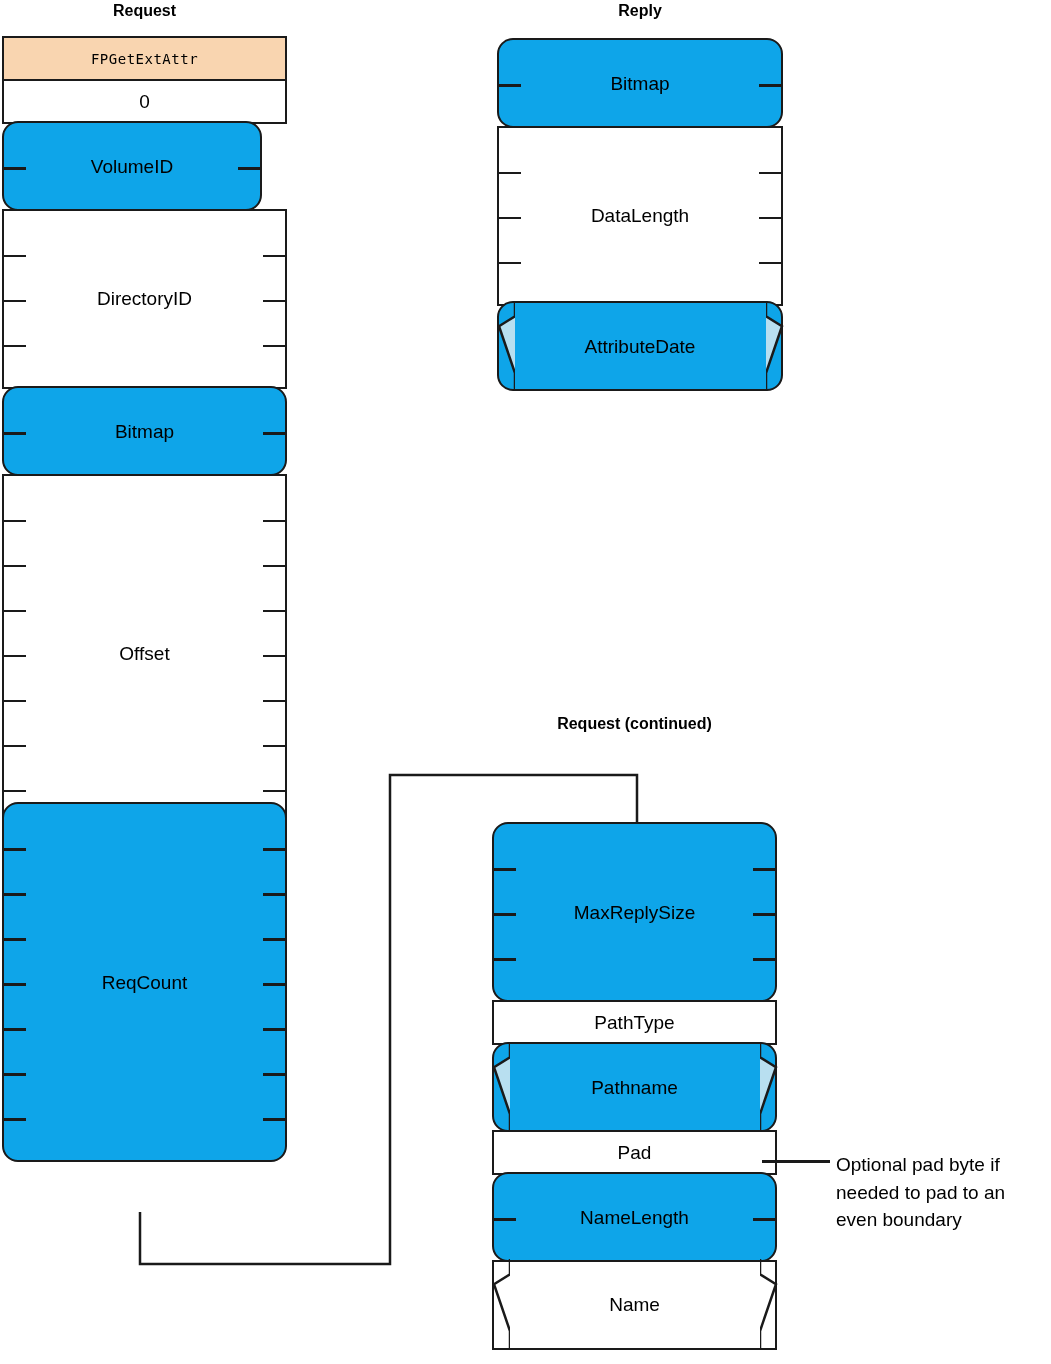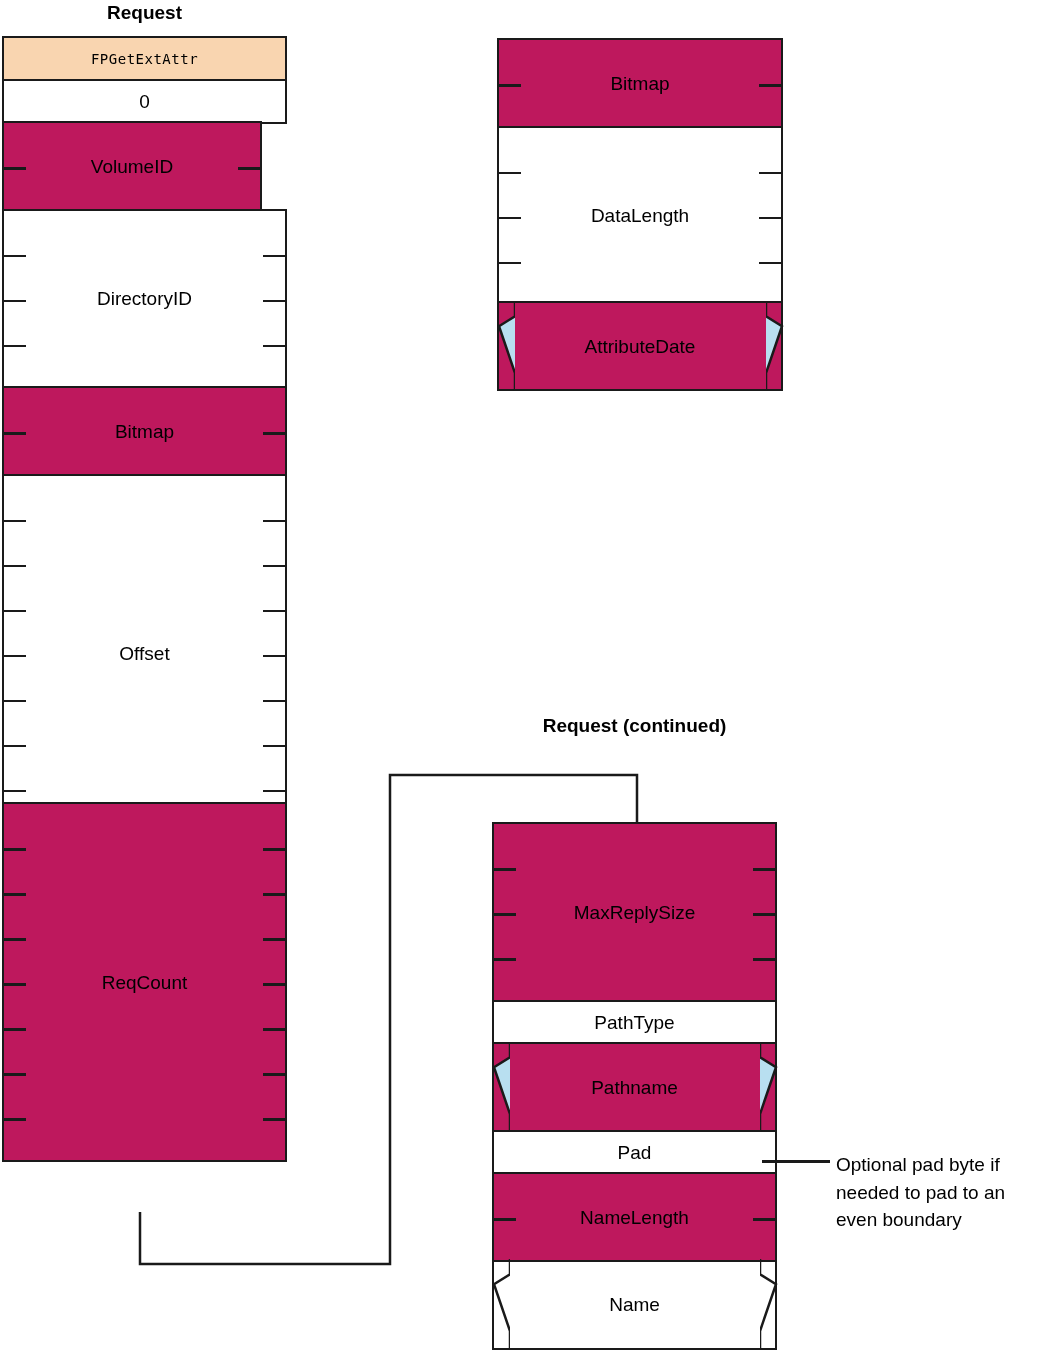--- a/index.html
+++ b/index.html
@@ -12,36 +12,36 @@
     position: relative;
     width: 1051px;
     height: 1364px;
     overflow: hidden;
     background: #fff;
   }
 
   .col-title {
     position: absolute;
     font-weight: bold;
-    font-size: 19px;
+    font-size: 16px;
     color: #000;
     text-align: center;
     white-space: nowrap;
   }
 
   
   .field {
     position: absolute;
     border: 2.5px solid #1a1a1a;
     display: flex;
     align-items: center;
     justify-content: center;
     background: #ffffff;
   }
-  .field.blue  { background: #be185d; }
+  .field.blue  { background: #0ea5e9; border-radius: 16px; }
   .field.orange{ background: #f9d5b0; }
   .field .lbl {
     font-size: 19px;
     color: #000;
     line-height: 1;
     text-align: center;
     white-space: nowrap;
     position: relative;
     z-index: 3;
   }
@@ -82,20 +82,21 @@
     white-space: pre-line;
   }
 </style>
 </head>
 <body>
 
 <div id="page">
 
   <div class="col-title" style="left:2px; top:2px; width:285px;">Request</div>
 
+  <div class="col-title" style="left:497px; top:2px; width:286px;">Reply</div>
 
   <div class="col-title" style="left:492px; top:715px; width:285px;">Request (continued)</div>
 
   <div id="host-request">
       <div class="field orange" style="left: 2px; top: 36px; width: 285px; height: 45px;">
         <span class="lbl mono">FPGetExtAttr</span>
       </div>
       <div class="field " style="left: 2px; top: 78.5px; width: 285px; height: 45px;">
         <span class="lbl">0</span>
       </div>

